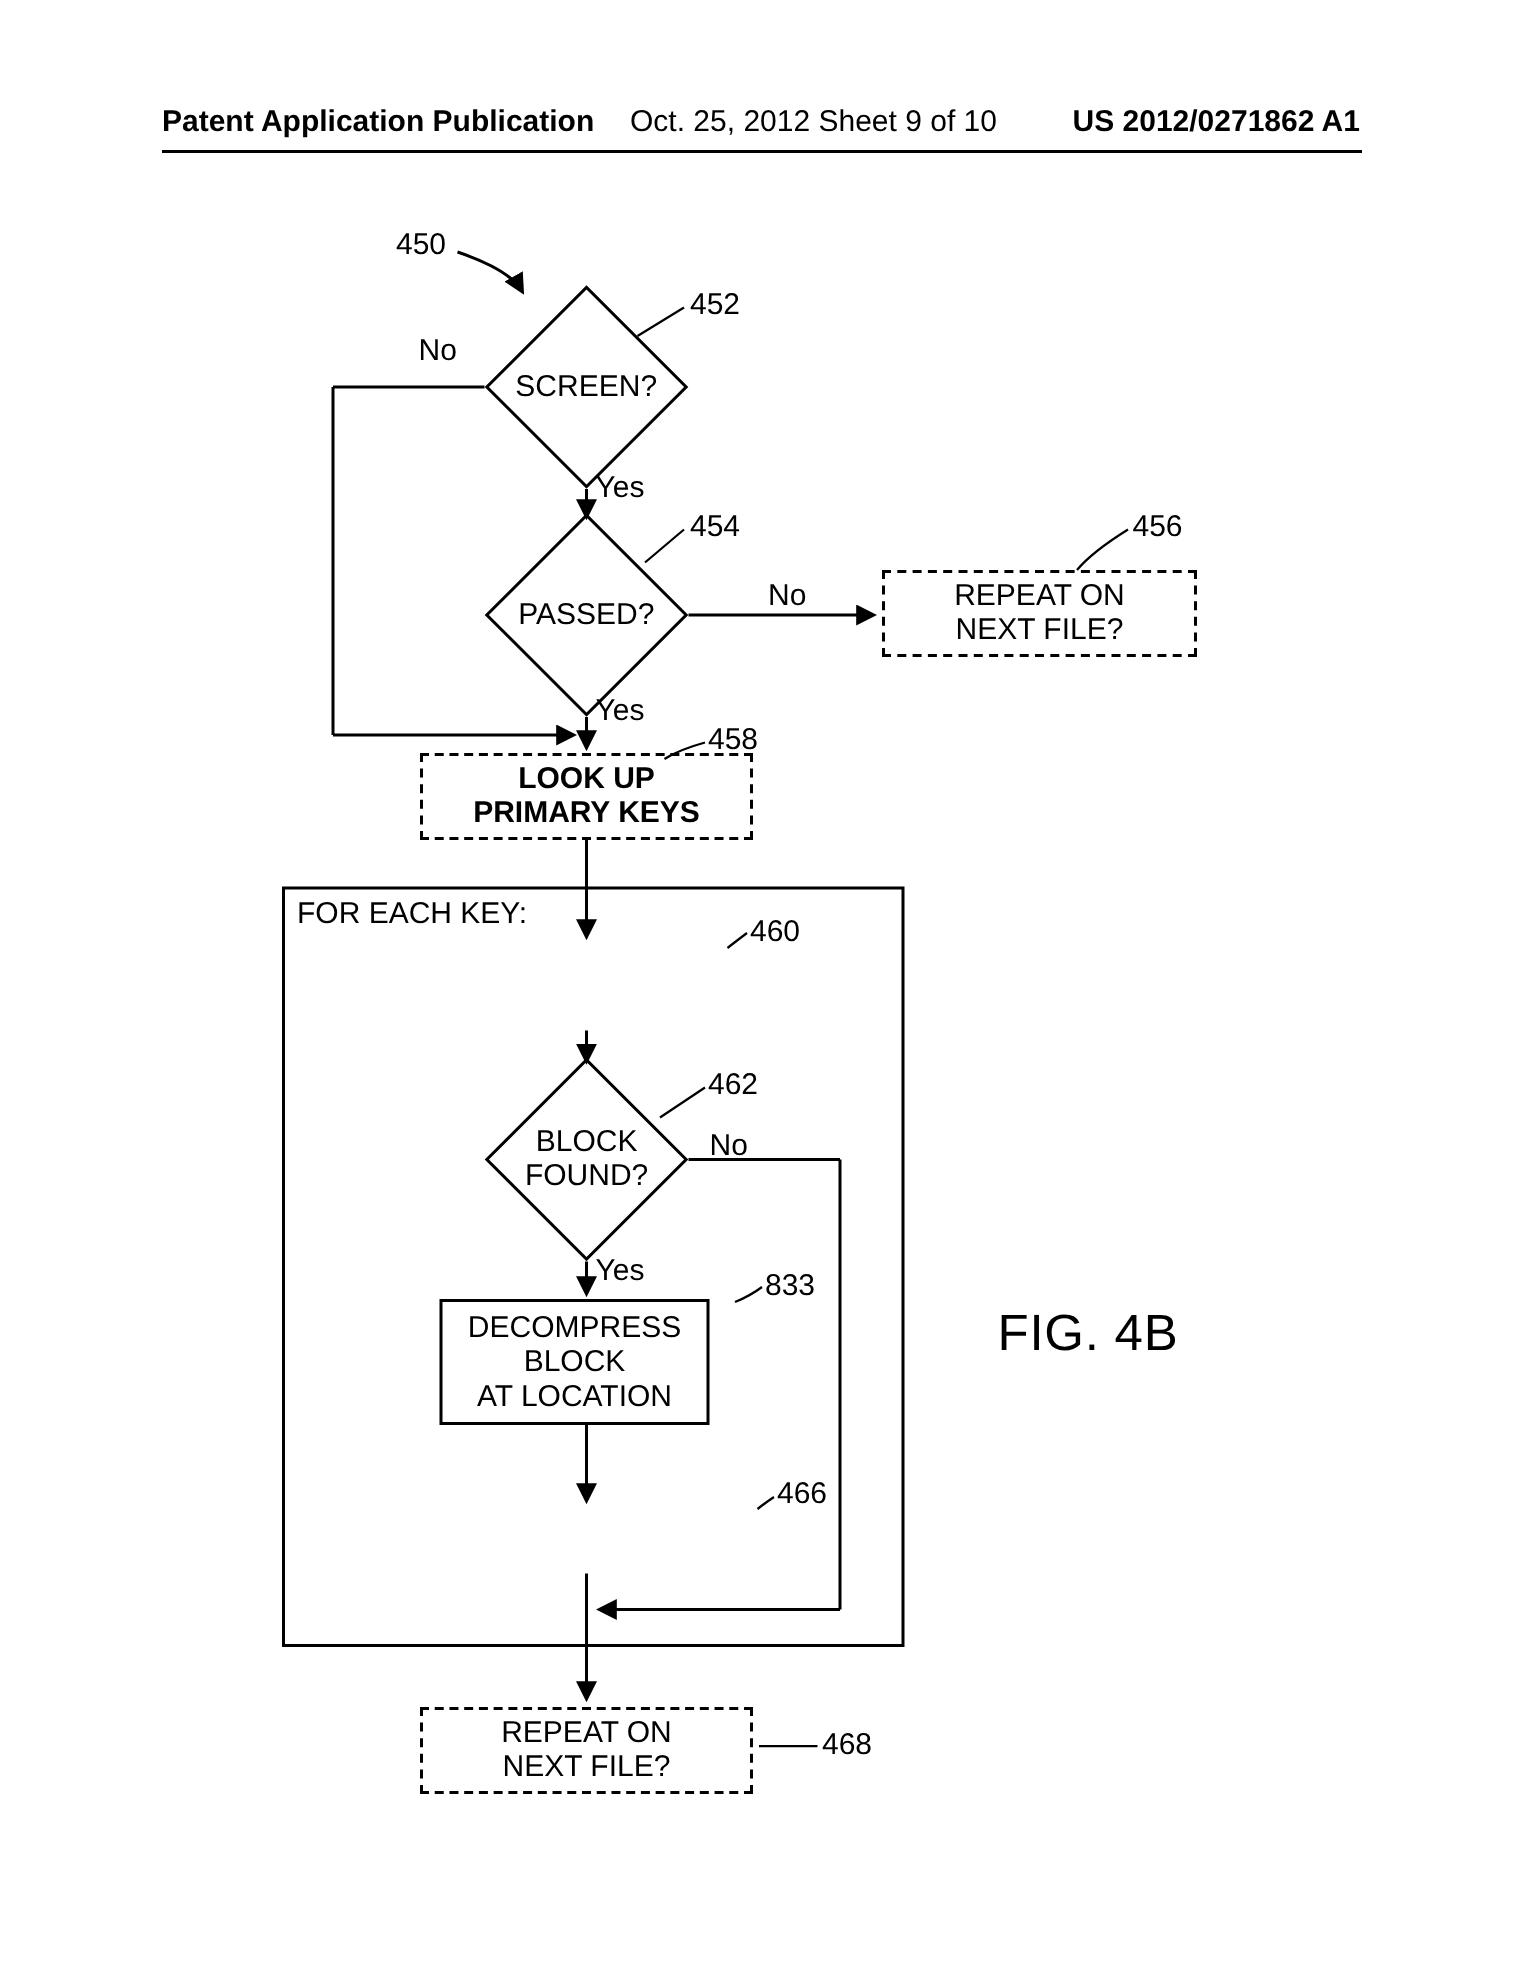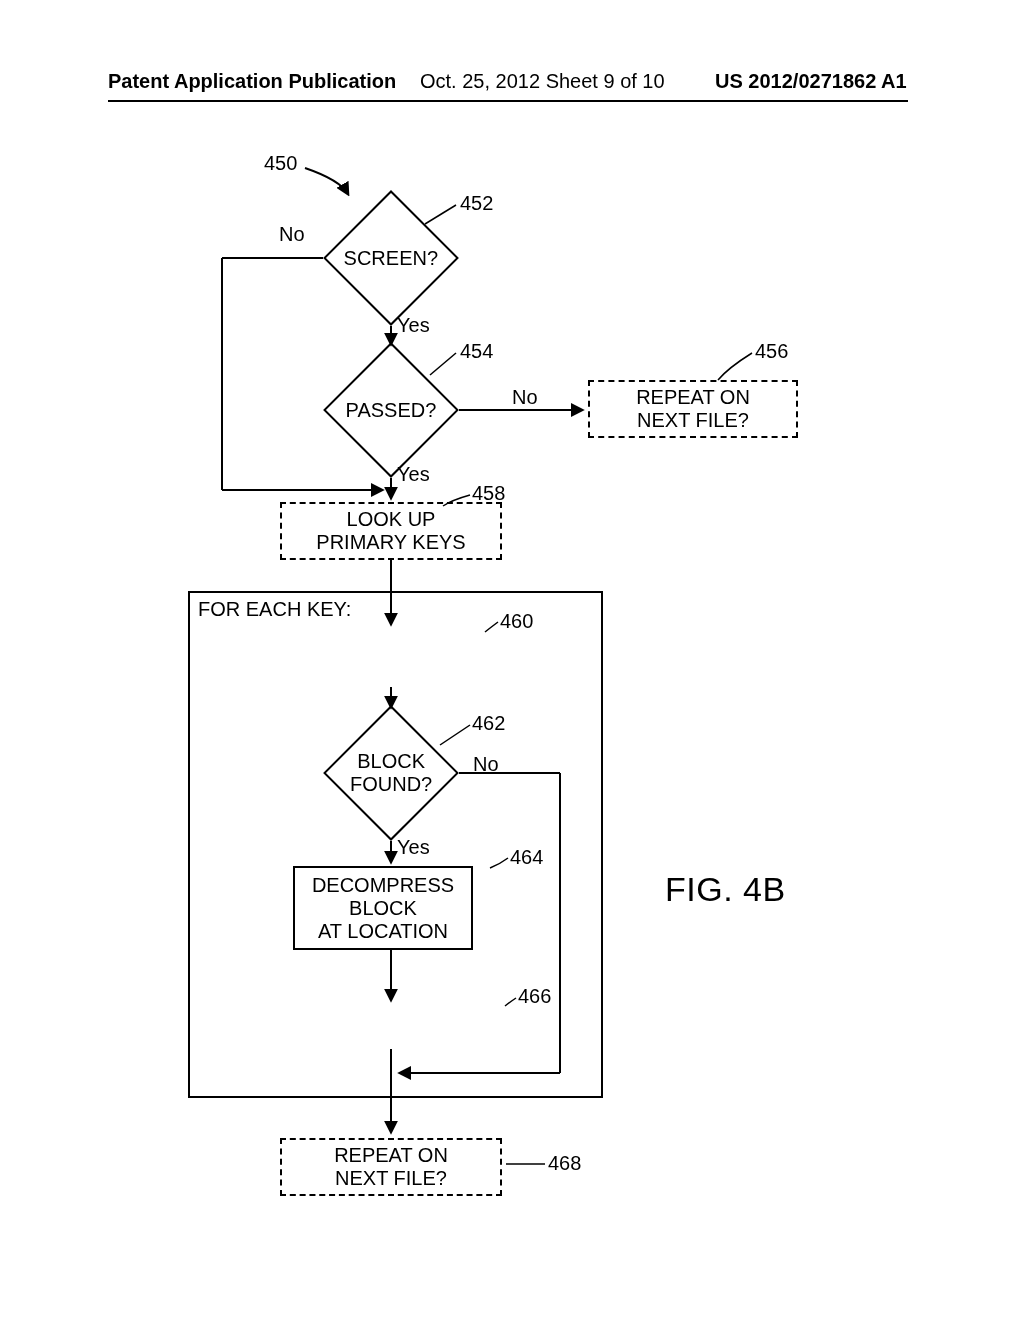--- a/index.html
+++ b/index.html
@@ -106,21 +106,21 @@
       <div>BLOCK</div>
       <div>FOUND?</div>
     </div>
   </div>
 
   <div class="node dashed" style="left:588px; top:380px; width:210px; height:58px;">
     <div>REPEAT ON</div>
     <div>NEXT FILE?</div>
   </div>
 
-  <div class="node dashed" style="left:280px; top:502px; width:222px; height:58px;">
+  <div class="node dashed" style="left:280px; top:502px; width:222px; height:58px;font-weight:bold;">
     <div>LOOK UP</div>
     <div>PRIMARY KEYS</div>
   </div>
 
   <div class="node dashed" style="left:280px; top:1138px; width:222px; height:58px;">
     <div>REPEAT ON</div>
     <div>NEXT FILE?</div>
   </div>
 
 
@@ -131,21 +131,21 @@
   </div>
 
 
   <div class="label" style="left:264px; top:152px;">450</div>
   <div class="label" style="left:460px; top:192px;">452</div>
   <div class="label" style="left:460px; top:340px;">454</div>
   <div class="label" style="left:755px; top:340px;">456</div>
   <div class="label" style="left:472px; top:482px;">458</div>
   <div class="label" style="left:500px; top:610px;">460</div>
   <div class="label" style="left:472px; top:712px;">462</div>
-  <div class="label" style="left:510px; top:846px;">464</div>
+  <div class="label" style="left:510px; top:846px;">833</div>
   <div class="label" style="left:518px; top:985px;">466</div>
   <div class="label" style="left:548px; top:1152px;">468</div>
 
   <div class="label" style="left:279px; top:223px;">No</div>
   <div class="label" style="left:397px; top:314px;">Yes</div>
   <div class="label" style="left:512px; top:386px;">No</div>
   <div class="label" style="left:397px; top:463px;">Yes</div>
   <div class="label" style="left:473px; top:753px;">No</div>
   <div class="label" style="left:397px; top:836px;">Yes</div>
 

